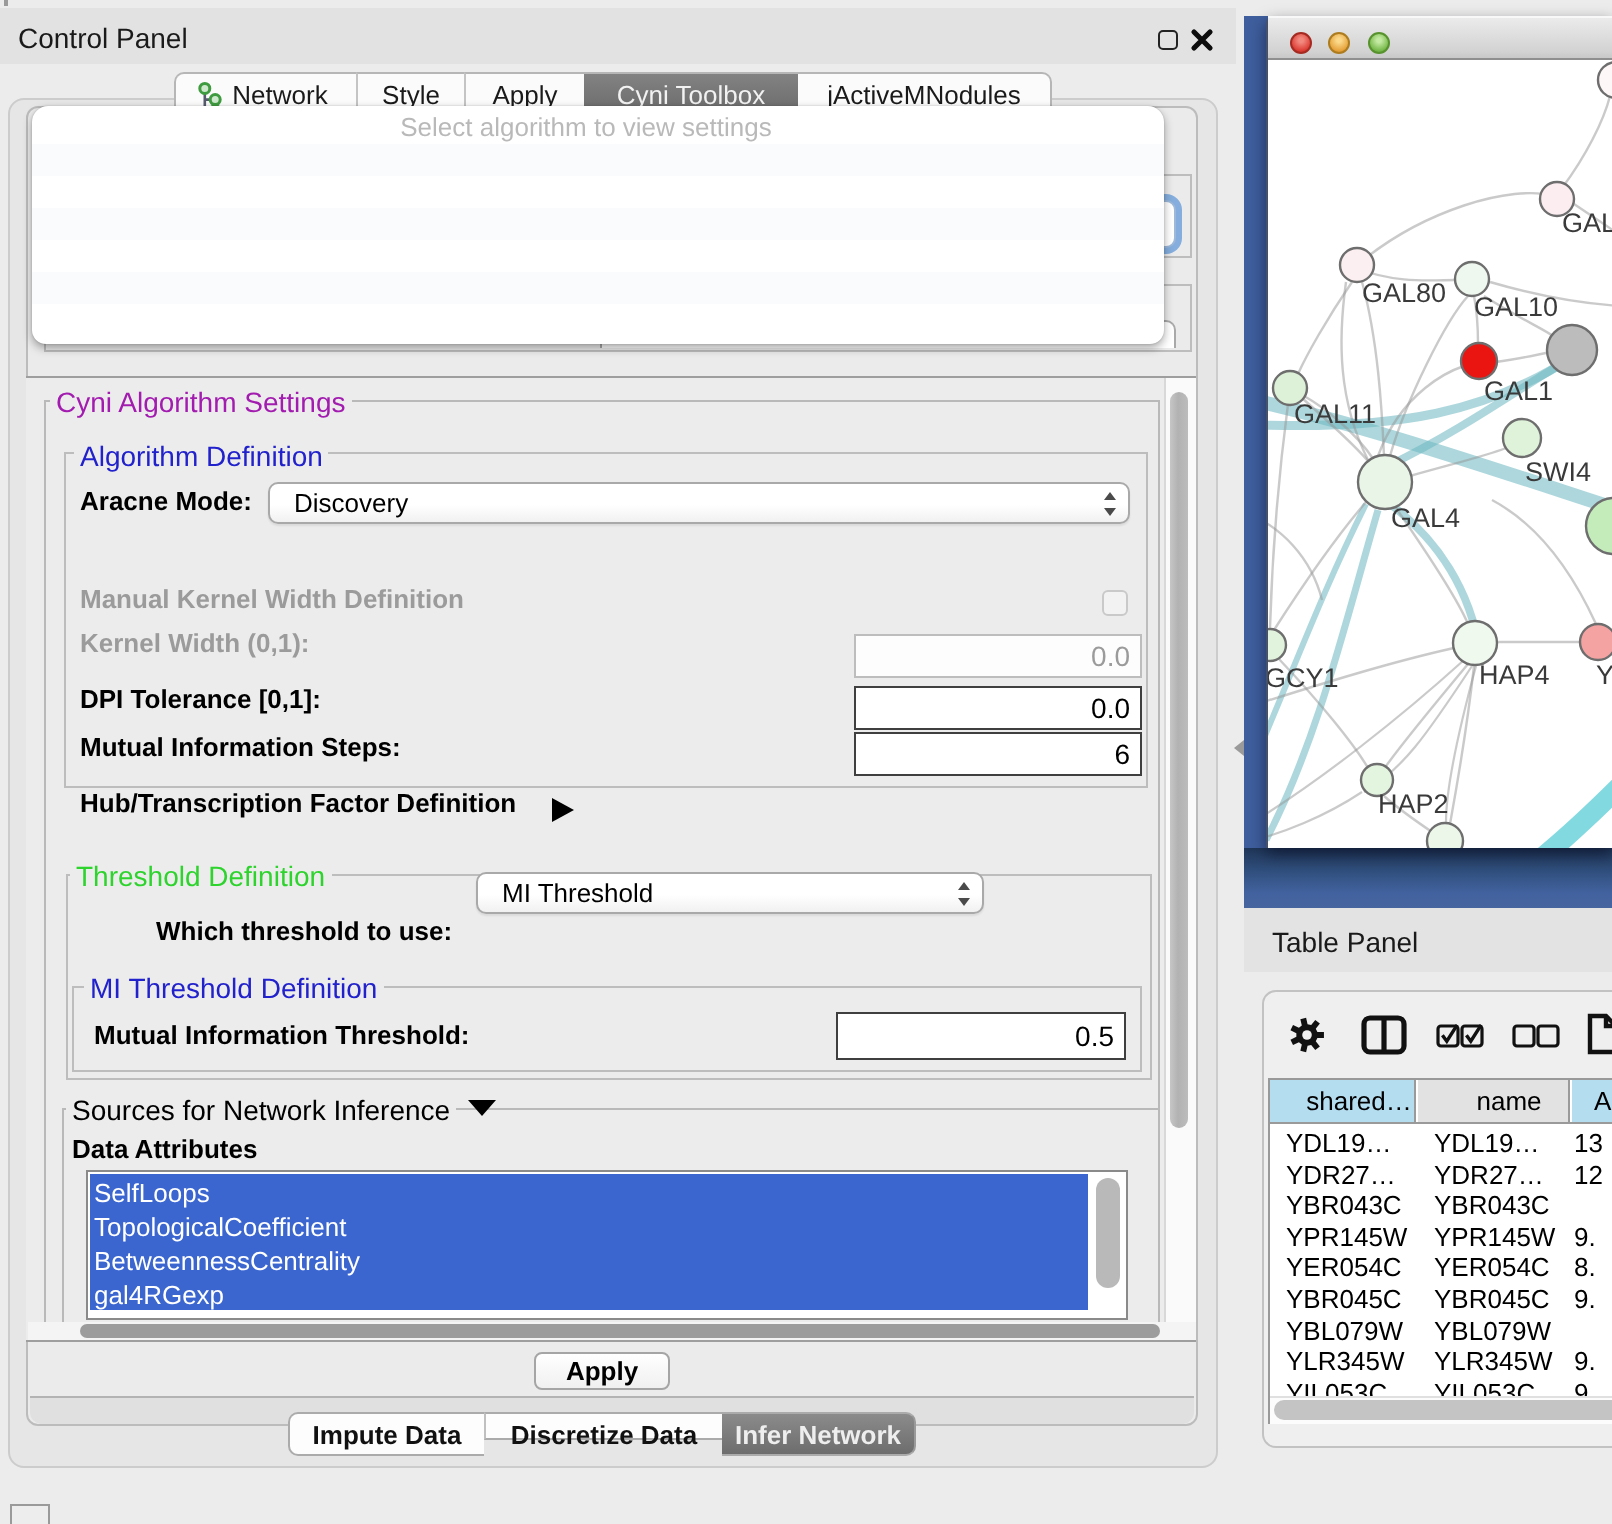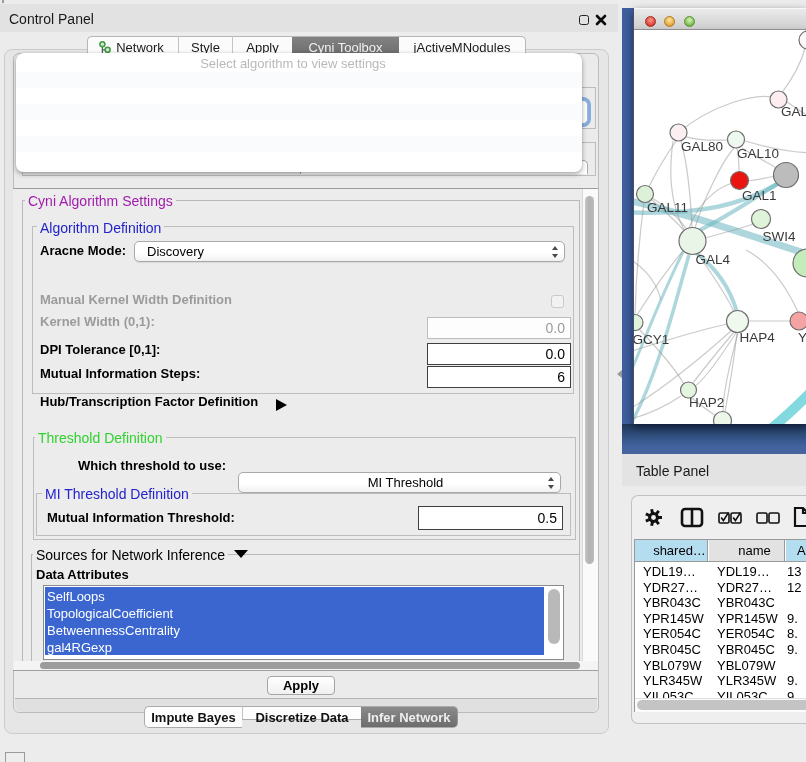--- a/index.html
+++ b/index.html
@@ -97,21 +97,21 @@
   <div class="field" style="left:427px;top:366px;width:144px;height:22px;line-height:20px;">6</div>
 
   <div class="lbl" style="position:absolute;left:40px;top:394px;">Hub/Transcription Factor Definition</div>
   <div class="abs" style="left:276px;top:399px;width:0;height:0;
        border-top:6px solid transparent;border-bottom:6px solid transparent;border-left:11px solid #000;"></div>
 
   <div class="gbox" style="left:33px;top:436.5px;width:543px;height:103px;"></div>
   <div class="grouptitle" style="left:35px;top:429.5px;color:#2ed32e;background:#ececec;">Threshold Definition</div>
 
   <div class="lbl" style="position:absolute;left:78px;top:458px;">Which threshold to use:</div>
-  <div class="combo" style="left:238px;top:472px;width:323px;height:21px;text-align:center;">MI Threshold<span class="carrots"></span></div>
+  <div class="combo" style="left:238px;top:436px;width:254px;height:21px;">MI Threshold<span class="carrots"></span></div>
 
   <div class="gbox" style="left:36px;top:493px;width:535px;height:43px;"></div>
   <div class="grouptitle" style="left:42px;top:486px;color:#2222cc;">MI Threshold Definition</div>
 
   <div class="lbl" style="position:absolute;left:47px;top:510px;">Mutual Information Threshold:</div>
   <div class="field" style="left:418px;top:506px;width:145px;height:24px;line-height:22px;">0.5</div>
 
   <div class="abs" style="left:31px;top:554px;width:549px;height:114px;border:1px solid #b9b9b9;border-bottom:none;"></div>
   <div class="grouptitle" style="left:33px;top:547px;color:#000;">Sources for Network Inference</div>
   <div class="abs" style="left:234px;top:550px;width:0;height:0;
@@ -128,21 +128,21 @@
   <div class="abs" style="left:14px;top:661px;width:584px;height:9px;background:#f4f4f4;"></div>
   <div class="abs" style="left:40px;top:662px;width:540px;height:7px;background:#9c9c9c;border-radius:3.5px;"></div>
 
   <div class="abs" style="left:267px;top:676px;width:68px;height:19px;background:linear-gradient(#ffffff,#f0f0f0);
        border:1px solid #a5a5a5;border-radius:4px;text-align:center;font-size:13px;font-weight:bold;line-height:17px;color:#000;">Apply</div>
 
   <div class="abs" style="left:15px;top:698px;width:582px;height:14px;background:#e0e0e0;
        border-top:1px solid #b3b3b3;border-radius:0 0 6px 6px;"></div>
 
   <div id="bottabs" class="abs" style="left:144px;top:706px;height:22px;">
-      <div style="position:absolute;left:0px;top:0;width:98px;height:22px;font-size:13px;font-weight:bold;text-align:center;line-height:21px;white-space:nowrap;border-top:1px solid #ababab;border-bottom:1px solid #ababab;border-left:1px solid #ababab;border-radius:5px 0 0 5px;background:#fdfdfd;color:#111;">Impute Bayes</div>
+      <div style="position:absolute;left:0px;top:0;width:98px;height:22px;font-size:13px;font-weight:bold;text-align:center;line-height:21px;white-space:nowrap;border-top:1px solid #ababab;border-bottom:1px solid #ababab;border-left:1px solid #ababab;border-radius:5px 0 0 5px;background:#fdfdfd;color:#111;">Impute Data</div>
       <div style="position:absolute;left:98px;top:0;width:119px;height:14px;font-size:13px;font-weight:bold;text-align:center;line-height:21px;white-space:nowrap;border-top:1px solid #ababab;border-bottom:1px solid #ababab;background:#fdfdfd;color:#111;border-left:1px solid #c0c0c0;">Discretize Data</div>
       <div style="position:absolute;left:217px;top:0;width:97px;height:22px;font-size:13px;font-weight:bold;text-align:center;line-height:21px;white-space:nowrap;border-top:1px solid #ababab;border-bottom:1px solid #ababab;border-right:1px solid #9a9a9a;border-radius:0 5px 5px 0;background:linear-gradient(#8b8b8b,#6d6d6d);color:#eeeeee;">Infer Network</div>
     </div>
 
   <div class="abs" id="popup" style="left:16px;top:53px;width:566px;height:119px;background:#ffffff;
        border-radius:8px 8px 7px 7px; box-shadow:0 2px 5px rgba(0,0,0,0.35), 0 0 1px rgba(0,0,0,0.2);">
     <div class="abs" style="left:0;top:19px;width:100%;height:16px;background:#fafbfd;"></div>
     <div class="abs" style="left:0;top:51px;width:100%;height:16px;background:#fafbfd;"></div>
     <div class="abs" style="left:0;top:83px;width:100%;height:16px;background:#fafbfd;"></div>
     <div class="abs" style="left:0;top:0;width:100%;height:19px;font-size:13px;color:#b9b9b9;

